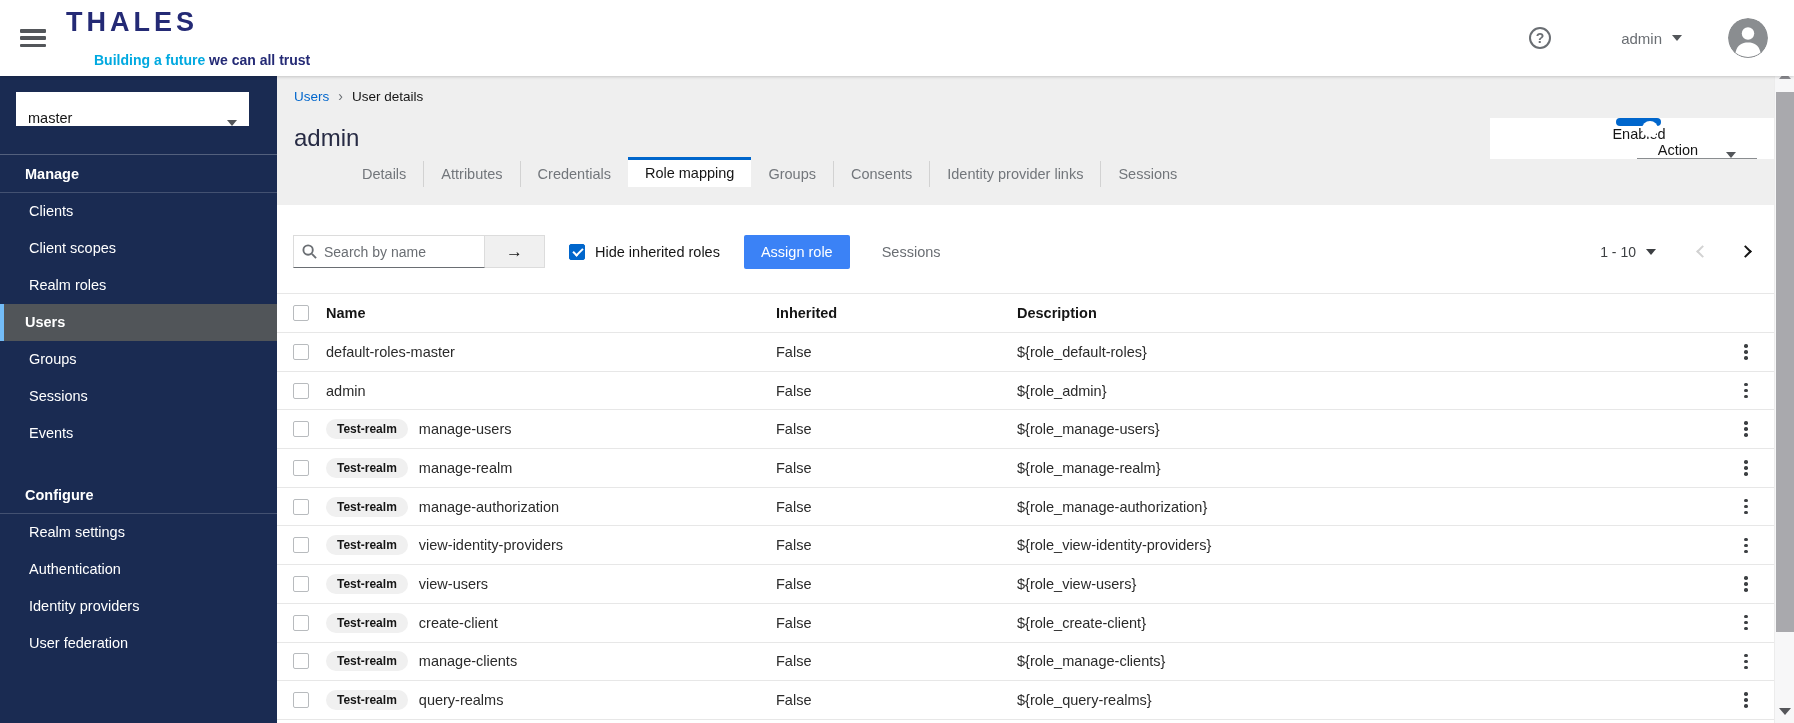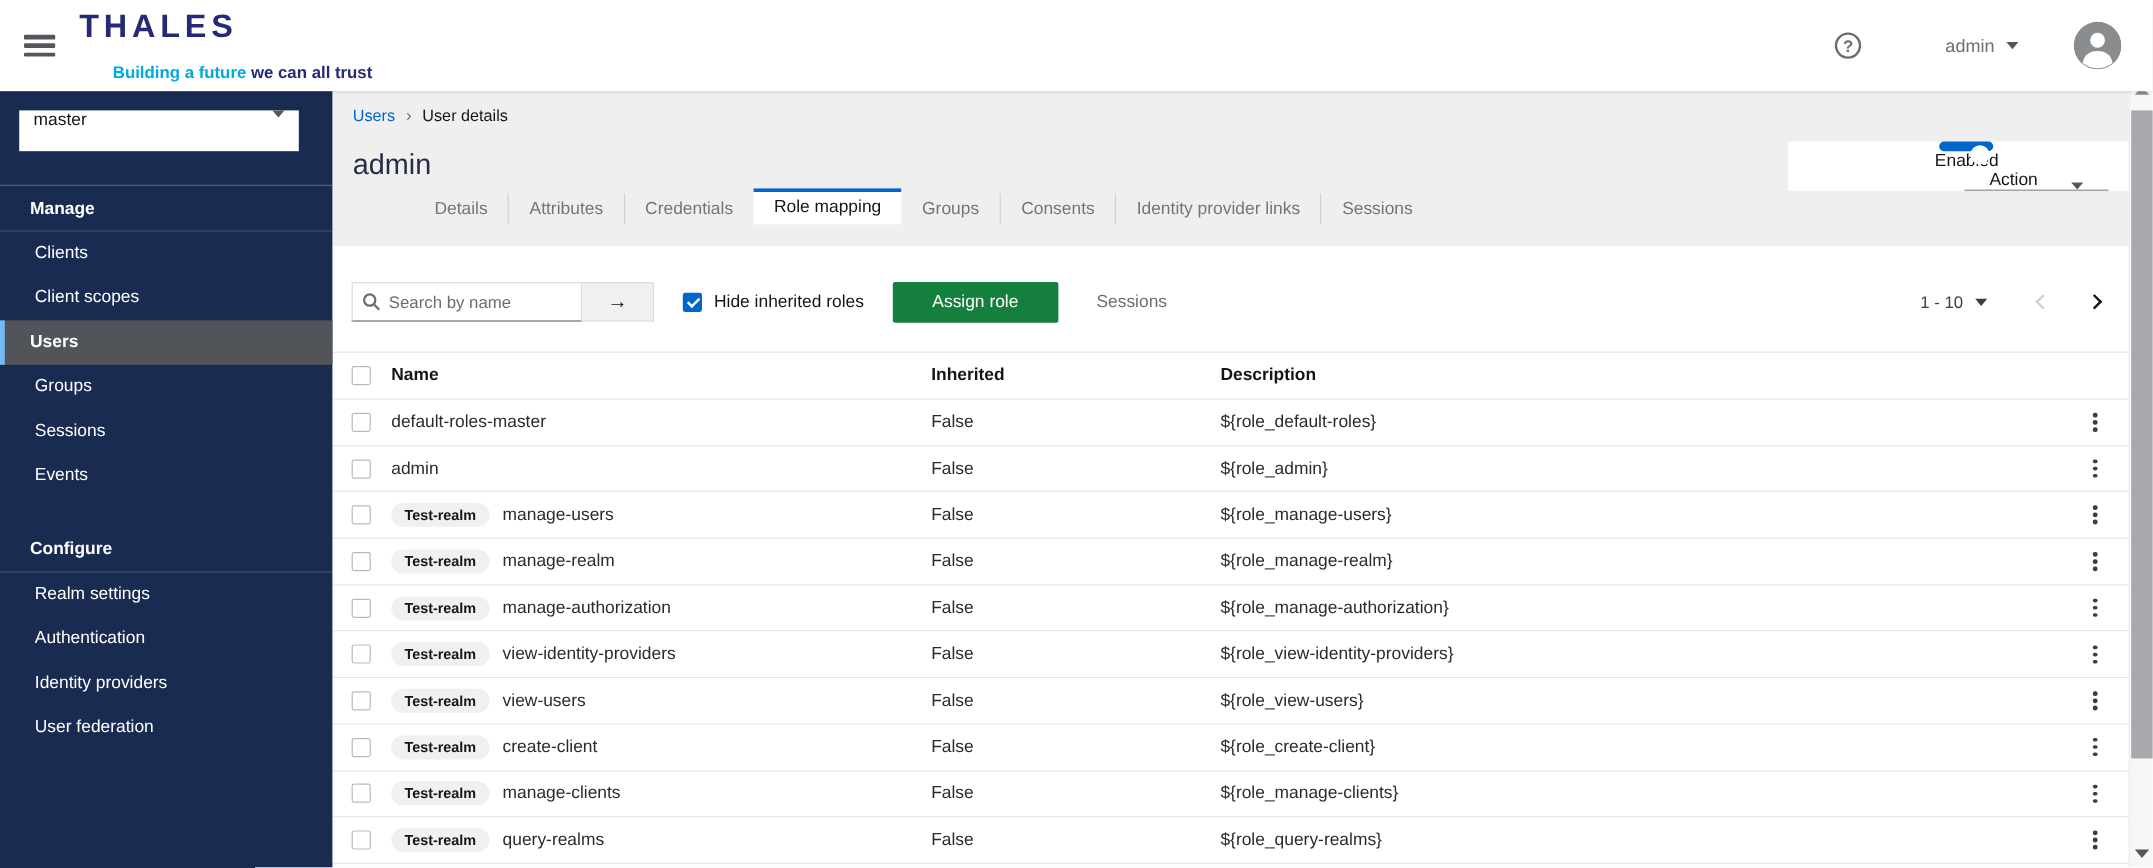--- a/index.html
+++ b/index.html
@@ -18,21 +18,21 @@
   .brand-tagline .rest { color:#242a75; }
   .topbar-right { margin-left:auto; display:flex; align-items:center; margin-right:26px; }
   .help-icon { width:22px; height:22px; border:2px solid #6a6e73; border-radius:50%; color:#6a6e73;
                font-size:14px; font-weight:bold; display:flex; align-items:center; justify-content:center; cursor:pointer; }
   .user-menu { display:flex; align-items:center; margin-left:70px; color:#6a6e73; font-size:15px; cursor:pointer; }
   .caret { width:0; height:0; border-left:5px solid transparent; border-right:5px solid transparent; border-top:6px solid #53565a; display:inline-block; margin-left:10px; }
   .avatar { width:40px; height:40px; border-radius:50%; overflow:hidden; margin-left:46px; cursor:pointer; }
 
   
   .sidebar { position:absolute; left:0; top:62px; width:277px; bottom:0; background:#1a2b52; z-index:10; }
-  .realm-select { margin:30px 28px 0 16px; width:233px; height:34px; background:#fff; display:flex; align-items:flex-start;
+  .realm-select { margin:30px 28px 0 16px; width:233px; height:34px; background:#fff; display:flex; align-items:flex-end;
                   padding:0 12px; font-size:14.5px; color:#151515; cursor:pointer; }
   .realm-select .caret { margin-left:auto; }
   .nav-top-divider { border-top:1px solid rgba(255,255,255,.25); margin-top:28px; }
   .nav-section-label { color:#fff; font-weight:bold; font-size:14.5px; padding:11px 0 10px 25px;
                        border-bottom:1px solid rgba(255,255,255,.18); }
   .nav-list { list-style:none; }
   .nav-item { color:#fff; font-size:14.5px; height:37px; line-height:37px; padding-left:25px; cursor:pointer; border-left:4px solid transparent; }
   .nav-item.active { background:#515559; border-left:4px solid #73bcf7; padding-left:21px; font-weight:bold; }
   .nav-section + .nav-section { margin-top:24px; }
 
@@ -69,21 +69,21 @@
   .search-input::placeholder { color:#6a6e73; }
   .search-icon { position:absolute; left:9px; top:9px; }
   .search-go { width:60px; height:33px; background:#f0f0f0; border:1px solid #dcdcdc; border-left:none; font-size:17px;
                color:#151515; display:flex; align-items:center; justify-content:center; cursor:pointer; }
   .hide-check { display:flex; align-items:center; margin-left:24px; cursor:pointer; }
   .checkbox { width:16px; height:16px; border:1px solid #b8bbbe; border-radius:2px; background:#fff; position:relative; }
   .checkbox.checked { background:#0066cc; border-color:#0066cc; }
   .checkbox.checked::after { content:""; position:absolute; left:5px; top:1.5px; width:4px; height:8px;
                              border:solid #fff; border-width:0 2px 2px 0; transform:rotate(45deg); }
   .hide-check-label { margin-left:10px; font-size:14.5px; }
-  .btn-assign { margin-left:24px; height:34px; padding:0 33px; background:#15803d; color:#fff; border:none; font-size:14.5px;
+  .btn-assign { margin-left:24px; height:34px; padding:0 17px; background:#3b82f6; color:#fff; border:none; font-size:14.5px;
                 font-family:"Liberation Sans",sans-serif; border-radius:2px; cursor:pointer; }
   .btn-unassign { margin-left:32px; background:none; border:none; font-size:14.5px; color:#6a6e73;
                   font-family:"Liberation Sans",sans-serif; cursor:default; }
   .pagination { margin-left:auto; display:flex; align-items:center; }
   .page-range { display:flex; align-items:center; gap:10px; font-size:14px; color:#3c3f42; cursor:pointer; }
   .page-range .caret { border-top-color:#3c3f42; margin-left:0; }
   .chev { width:9px; height:9px; border:solid #151515; border-width:2px 2px 0 0; display:inline-block; }
   .chev.left { transform:rotate(-135deg); margin-left:42px; border-color:#d2d2d2; cursor:default; }
   .chev.right { transform:rotate(45deg); margin-left:34px; cursor:pointer; }
 
@@ -140,20 +140,21 @@
     <span>master</span>
     <span class="caret"></span>
   </div>
   <div class="nav-top-divider"></div>
   <div id="sidebar-nav">
       <div class="nav-section">
         <div class="nav-section-label">Manage</div>
         <ul class="nav-list">
           <li class="nav-item">Clients</li>
           <li class="nav-item">Client scopes</li>
+          <li class="nav-item">Realm roles</li>
           <li class="nav-item active">Users</li>
           <li class="nav-item">Groups</li>
           <li class="nav-item">Sessions</li>
           <li class="nav-item">Events</li>
         </ul>
       </div>
       <div class="nav-section">
         <div class="nav-section-label">Configure</div>
         <ul class="nav-list">
           <li class="nav-item">Realm settings</li>

